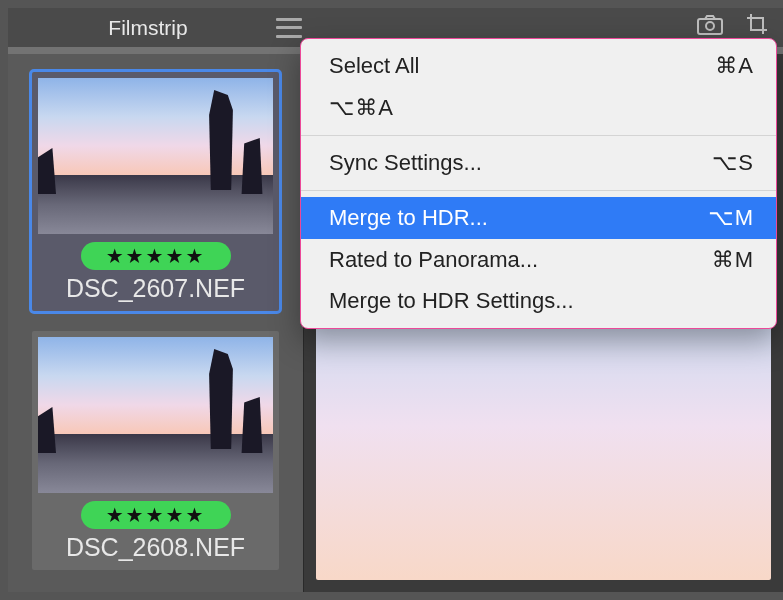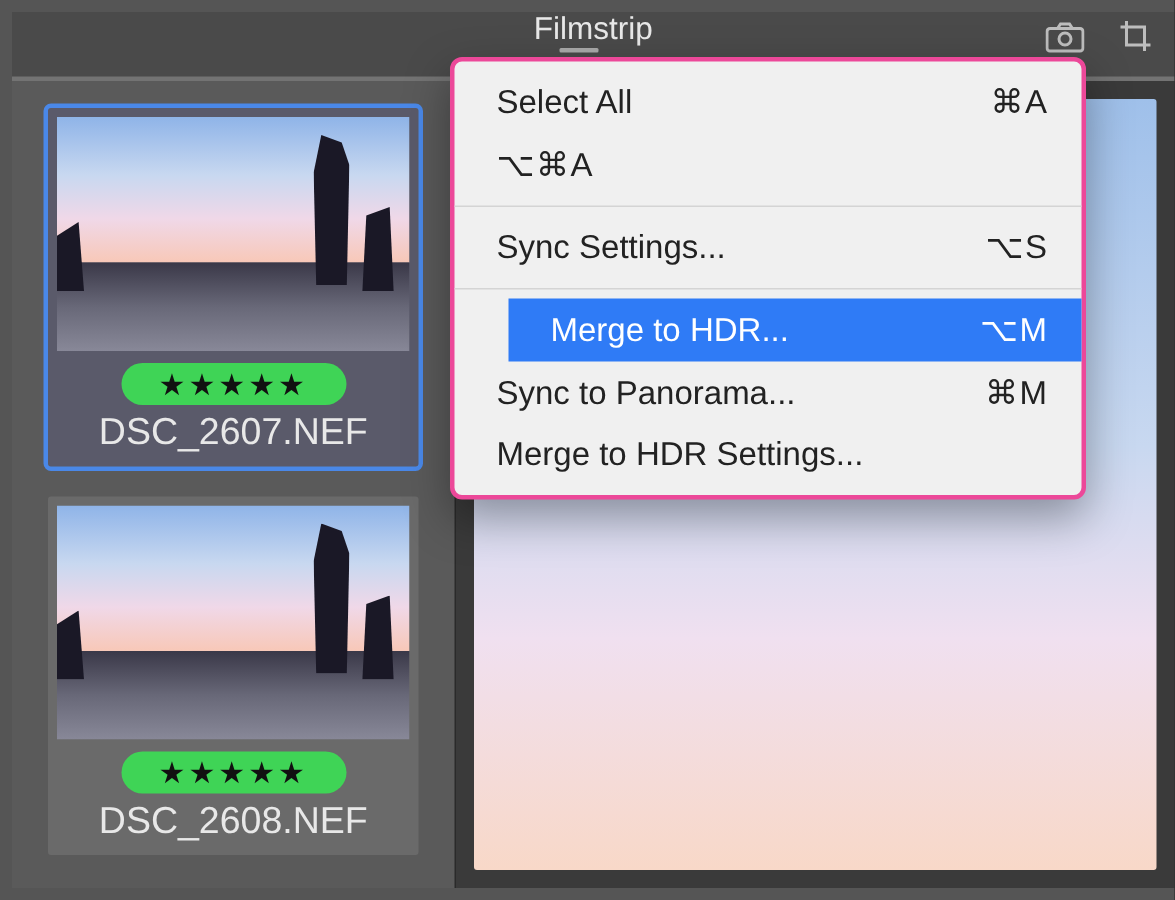--- a/index.html
+++ b/index.html
@@ -16,24 +16,23 @@
     top: 0; left: 0; right: 0; bottom: 0;
     border: 8px solid #555;
     border-right: none;
     background: #3a3a3a;
     display: flex;
     flex-direction: column;
   }
   .header {
     height: 46px;
     background: #4a4a4a;
-    border-bottom: 3px solid #737373;
-    display: flex;
-    align-items: center;
-    flex-direction: column;
+    border-bottom: 7px solid #737373;
+    display: flex;
+    align-items: center;
   }
   .filmstrip-label {
     width: 280px;
     text-align: center;
     color: #e8e8e8;
     font-size: 21px;
     font-weight: 400;
   }
   .hamburger-icon {
     width: 26px;
@@ -144,42 +143,41 @@
   .viewer-image {
     width: 100%;
     height: 100%;
     background: linear-gradient(to bottom, #9fc0ea 0%, #c8d8f0 45%, #f0e0f0 70%, #f8d8c8 100%);
     border-radius: 2px;
   }
   .context-menu {
     position: absolute;
     top: 38px;
     left: 300px;
-    width: 424px;
+    width: 477px;
     background: #f0f0f0;
-    border: 3px solid #ec4899;
+    border: 1px solid #ec4899;
     border-radius: 8px;
     box-shadow: 0 12px 30px rgba(0,0,0,0.35);
     padding: 6px 0;
     font-size: 22px;
     color: #222;
     text-align: right;
   }
   .menu-item {
     display: flex;
     align-items: center;
     justify-content: space-between;
     padding: 5px 22px 5px 28px;
     line-height: 1.45;
     cursor: default;
   }
   .menu-item.highlighted {
     background: #2f7bf6;
     color: #fff;
-    margin-left: 36px;
   }
   .menu-sep {
     height: 1px;
     background: #d4d4d4;
     margin: 6px 0;
   }
   .shortcut {
     font-size: 22px;
     letter-spacing: 1px;
     white-space: nowrap;
@@ -276,20 +274,20 @@
   <div class="menu-item">
     <span>Sync Settings...</span>
     <span class="shortcut">⌥S</span>
   </div>
   <div class="menu-sep"></div>
   <div class="menu-item highlighted">
     <span>Merge to HDR...</span>
     <span class="shortcut">⌥M</span>
   </div>
   <div class="menu-item">
-    <span>Sync to Panorama...</span>
+    <span>Rated to Panorama...</span>
     <span class="shortcut">⌘M</span>
   </div>
   <div class="menu-item">
     <span>Merge to HDR Settings...</span>
     <span class="shortcut"></span>
   </div>
 </div>
 
 </body></html>

